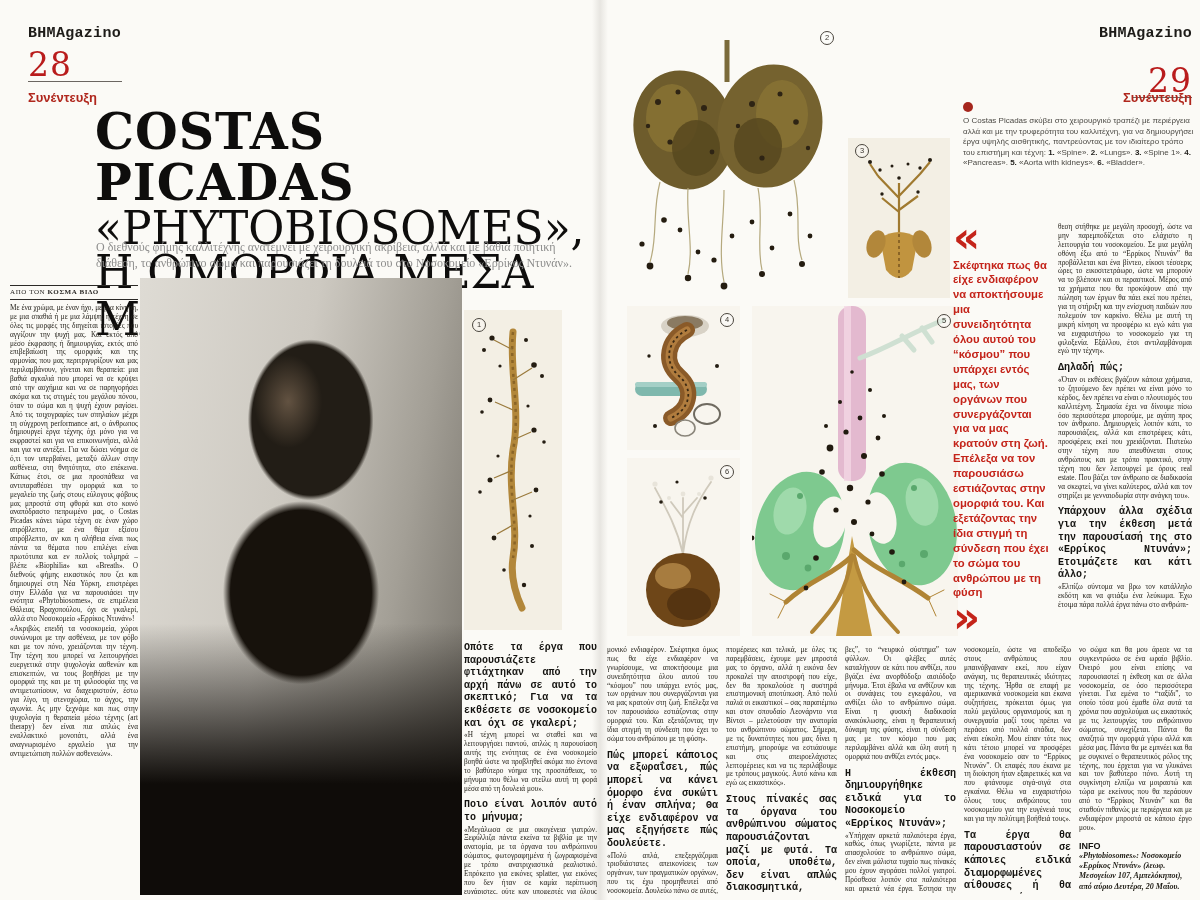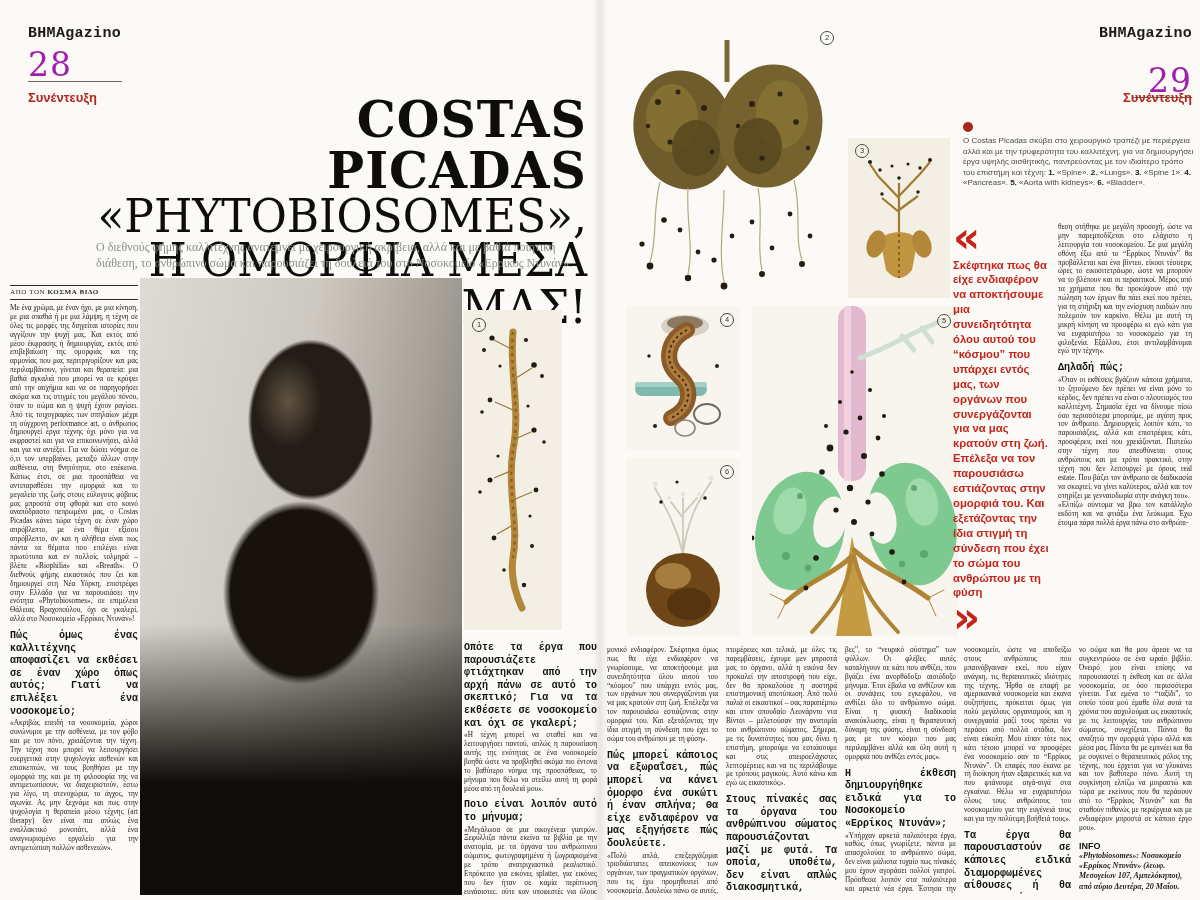--- a/index.html
+++ b/index.html
@@ -8,25 +8,25 @@
     background:#fbfaf6;
     font-family:"Liberation Serif",serif;color:#1c1a17;
   }
   .abs{position:absolute;}
   
   .gutter{left:592px;top:0;width:16px;height:900px;
     background:linear-gradient(to right,rgba(0,0,0,0) 0%,rgba(60,50,40,.10) 50%,rgba(0,0,0,0) 100%);}
   
   .masthead{font-family:Liberation Mono, monospace;font-size:15px;font-weight:700;letter-spacing:.3px;color:#1d1b18;}
   .pagenum-wrap{border-bottom:1.5px solid #6b6661;}
-  .pagenum{font-family:"DejaVu Serif",serif;font-size:33px;font-weight:400;color:#a21caf;letter-spacing:1px;line-height:1;}
+  .pagenum{font-family:"DejaVu Serif",serif;font-size:33px;font-weight:400;color:#b91c1c;letter-spacing:1px;line-height:1;}
   .section-label{font-family:"Liberation Sans",sans-serif;font-weight:700;font-size:13px;color:#b0271d;}
   .right-align{text-align:right;}
   
-  .title{left:95px;top:96px;width:492px;text-align:right;color:#0e0d0c;}
+  .title{left:95px;top:108px;width:492px;text-align:left;color:#0e0d0c;}
   .title .l1{font-family:"DejaVu Serif",serif;font-weight:700;font-size:49px;line-height:1.0;letter-spacing:1px;transform:scaleY(1.04);}
   .title .l2,.title .l3{font-family:"DejaVu Serif",serif;font-weight:400;font-size:44px;line-height:1.02;letter-spacing:0px;transform:scaleY(1.05);}
   .deck{left:96px;top:240px;width:488px;font-family:Liberation Serif, serif;
     font-size:12px;line-height:1.3;color:#8d8d8c;}
   
   .byline{left:10px;top:285px;width:128px;border-top:1px solid #2c2a27;border-bottom:1px solid #2c2a27;
     padding:2px 0 3px 0;font-family:"Liberation Serif",serif;font-size:7px;letter-spacing:.6px;color:#2c2a27;}
   .byline b{font-weight:700;}
   
   .col{overflow:hidden;}
@@ -51,21 +51,21 @@
       radial-gradient(ellipse 128px 150px at 50% 51%, #17120c 55%, rgba(23,18,12,0) 61%),
       linear-gradient(to bottom, rgba(15,12,9,0) 56%, #0f0c09 82%),
       linear-gradient(100deg,#dedbd4 0%,#cdc9c1 42%,#a39f96 72%,#6f6b63 100%);}
   
   .panel{background:#f3efe4;}
   .panel.light{background:#f8f5ee;}
   .badge{width:12px;height:12px;border:1px solid #4a453d;border-radius:50%;
     font-family:"Liberation Sans",sans-serif;font-size:7.5px;color:#3a362f;
     display:flex;align-items:center;justify-content:center;line-height:1;background:rgba(255,255,255,.35);}
   
-  .caption{left:963px;top:122px;width:232px;font-family:"Liberation Sans",sans-serif;
+  .caption{left:963px;top:102px;width:232px;font-family:"Liberation Sans",sans-serif;
     font-size:8px;line-height:1.32;color:#4c4a45;}
   .caption .dot{width:10px;height:10px;border-radius:50%;background:#a5261d;margin-bottom:4px;}
   .caption b{color:#1f1d1a;}
   
   .pullquote{left:953px;top:222px;width:96px;color:#c4241a;}
   .pq-mark{font-family:"DejaVu Sans",sans-serif;font-weight:900;font-size:42px;line-height:.75;letter-spacing:-2px;}
   .pq-text{font-family:"Liberation Sans",sans-serif;font-weight:700;font-size:11.3px;line-height:1.32;margin-top:4px;}
   .pq-close{margin-top:2px;}
   
   .info-label{font-family:"Liberation Sans",sans-serif;font-weight:700;font-size:9px;margin-top:8px;color:#141310;}
@@ -93,21 +93,20 @@
   <div class="l1">COSTAS PICADAS</div>
   <div class="l2">«PHYTOBIOSOMES»,</div>
   <div class="l3">Η ΟΜΟΡΦΙΑ ΜΕΣΑ ΜΑΣ!</div>
 </div>
 <div class="abs deck">Ο διεθνούς φήμης καλλιτέχνης ανατέμνει με χειρουργική ακρίβεια, αλλά και με βαθιά ποιητική διάθεση, το ανθρώπινο σώμα και παρουσιάζει τη δουλειά του στο Νοσοκομείο «Ερρίκος Ντυνάν».</div>
 
 <div class="abs byline"><span>ΑΠΟ ΤΟΝ </span><b>ΚΟΣΜΑ ΒΙΔΟ</b></div>
 
 <div class="abs col col-intro">
     <p class="pp pp-body">Με ένα χρώμα, με έναν ήχο, με μια κίνηση, με μια σπαθιά ή με μια λάμψη, η τέχνη σε όλες τις μορφές της διηγείται ιστορίες που αγγίζουν την ψυχή μας. Και εκτός από μέσο έκφρασης ή δημιουργίας, εκτός από επιβεβαίωση της ομορφιάς και της αρμονίας που μας περιτριγυρίζουν και μας περιλαμβάνουν, γίνεται και θεραπεία: μια βαθιά αγκαλιά που μπορεί να σε κρύψει από την ασχήμια και να σε παρηγορήσει ακόμα και τις στιγμές του μεγάλου πόνου, όταν το σώμα και η ψυχή έχουν ραγίσει. Από τις τοιχογραφίες των σπηλαίων μέχρι τη σύγχρονη performance art, ο άνθρωπος δημιουργεί έργα τέχνης όχι μόνο για να εκφραστεί και για να επικοινωνήσει, αλλά και για να αντέξει. Για να δώσει νόημα σε ό,τι τον υπερβαίνει, μεταξύ άλλων στην ασθένεια, στη θνητότητα, στο επέκεινα. Κάπως έτσι, σε μια προσπάθεια να αντιπαραθέσει την ομορφιά και το μεγαλείο της ζωής στους εύλογους φόβους μας μπροστά στη φθορά και στο κοινό αναπόδραστο πεπρωμένο μας, ο Costas Picadas κάνει τώρα τέχνη σε έναν χώρο απρόβλεπτο, με ένα θέμα εξίσου απρόβλεπτο, αν και η αλήθεια είναι πως πάντα τα θέματα που επιλέγει είναι πρωτότυπα και εν πολλοίς τολμηρά – βλέπε «Biophilia» και «Breath». Ο διεθνούς φήμης εικαστικός που ζει και δημιουργεί στη Νέα Υόρκη, επιστρέφει στην Ελλάδα για να παρουσιάσει την ενότητα «Phytobiosomes», σε επιμέλεια Θάλειας Βραχοπούλου, όχι σε γκαλερί, αλλά στο Νοσοκομείο «Ερρίκος Ντυνάν»!</p>
-    <p class="pp pp-q">Πώς όμως ένας καλλιτέχνης αποφασίζει να εκθέσει σε έναν χώρο όπως αυτός; Γιατί να επιλέξει ένα νοσοκομείο;</p>
     <p class="pp pp-a">«Ακριβώς επειδή τα νοσοκομεία, χώροι συνώνυμοι με την ασθένεια, με τον φόβο και με τον πόνο, χρειάζονται την τέχνη. Την τέχνη που μπορεί να λειτουργήσει ευεργετικά στην ψυχολογία ασθενών και επισκεπτών, να τους βοηθήσει με την ομορφιά της και με τη φιλοσοφία της να αντιμετωπίσουν, να διαχειριστούν, έστω για λίγο, τη στενοχώρια, το άγχος, την αγωνία. Ας μην ξεχνάμε και πως στην ψυχολογία η θεραπεία μέσω τέχνης (art therapy) δεν είναι πια απλώς ένα εναλλακτικό μονοπάτι, αλλά ένα αναγνωρισμένο εργαλείο για την αντιμετώπιση πολλών ασθενειών».</p>
   </div>
 
 <div class="abs photo"></div>
 
 <div class="abs panel" style="left:464px;top:310px;width:98px;height:320px;">
   <span class="badge abs" style="left:8px;top:8px;">1</span>
   <svg width="98" height="320" viewBox="0 0 98 320">
     <path d="M49,22 C45,60 57,100 49,140 C43,180 55,215 49,248 C46,268 52,285 58,298" fill="none" stroke="#b2873a" stroke-width="7" stroke-linecap="round"></path>
     <path d="M49,22 C45,60 57,100 49,140 C43,180 55,215 49,248" fill="none" stroke="#8a6426" stroke-width="2.5" stroke-dasharray="3 4"></path>
@@ -326,20 +325,21 @@
 <div class="abs pullquote">
   <div class="pq-mark">«</div>
   <div class="pq-text">Σκέφτηκα πως θα είχε ενδιαφέρον να αποκτήσουμε μια συνειδητότητα όλου αυτού του “κόσμου” που υπάρχει εντός μας, των οργάνων που συνεργάζονται για να μας κρατούν στη ζωή. Επέλεξα να τον παρουσιάσω εστιάζοντας στην ομορφιά του. Και εξετάζοντας την ίδια στιγμή τη σύνδεση που έχει το σώμα του ανθρώπου με τη φύση</div>
   <div class="pq-mark pq-close">»</div>
 </div>
 
 <div class="abs col col-righttop">
     <p class="pp pp-a">θεση στήθηκε με μεγάλη προσοχή, ώστε να μην παρεμποδίζεται στο ελάχιστο η λειτουργία του νοσοκομείου. Σε μια μεγάλη οθόνη έξω από το “Ερρίκος Ντυνάν” θα προβάλλεται και ένα βίντεο, είκοσι τέσσερις ώρες το εικοσιτετράωρο, ώστε να μπορούν να το βλέπουν και οι περαστικοί. Μέρος από τα χρήματα που θα προκύψουν από την πώληση των έργων θα πάει εκεί που πρέπει, για τη στήριξη και την ενίσχυση παιδιών που πολεμούν τον καρκίνο. Θέλω με αυτή τη μικρή κίνηση να προσφέρω κι εγώ κάτι για να ευχαριστήσω το νοσοκομείο για τη φιλοξενία. Εξάλλου, έτσι αντιλαμβάνομαι εγώ την τέχνη».</p>
     <p class="pp pp-q">Δηλαδή πώς;</p>
     <p class="pp pp-a">«Όταν οι εκθέσεις βγάζουν κάποια χρήματα, το ζητούμενο δεν πρέπει να είναι μόνο το κέρδος, δεν πρέπει να είναι ο πλουτισμός του καλλιτέχνη. Σημασία έχει να δίνουμε πίσω όσο περισσότερα μπορούμε, με αγάπη προς τον άνθρωπο. Δημιουργείς λοιπόν κάτι, το παρουσιάζεις, αλλά και επιστρέφεις κάτι, προσφέρεις εκεί που χρειάζονται. Πιστεύω στην τέχνη που απευθύνεται στους ανθρώπους και με τρόπο πρακτικό, στην τέχνη που δεν λειτουργεί με όρους real estate. Που βάζει τον άνθρωπο σε διαδικασία να σκεφτεί, να γίνει καλύτερος, αλλά και τον στηρίζει με γενναιοδωρία στην ανάγκη του».</p>
+    <p class="pp pp-q">Υπάρχουν άλλα σχέδια για την έκθεση μετά την παρουσίασή της στο «Ερρίκος Ντυνάν»; Ετοιμάζετε και κάτι άλλο;</p>
     <p class="pp pp-a">«Ελπίζω σύντομα να βρω τον κατάλληλο εκδότη και να φτιάξω ένα λεύκωμα. Έχω έτοιμα πάρα πολλά έργα πάνω στο ανθρώπι-</p>
   </div>
 
 <div class="abs col band bA">
     <p class="pp pp-a">μονικό ενδιαφέρον. Σκέφτηκα όμως πως θα είχε ενδιαφέρον να γνωρίσουμε, να αποκτήσουμε μια συνειδητότητα όλου αυτού του “κόσμου” που υπάρχει εντός μας, των οργάνων που συνεργάζονται για να μας κρατούν στη ζωή. Επέλεξα να τον παρουσιάσω εστιάζοντας στην ομορφιά του. Και εξετάζοντας την ίδια στιγμή τη σύνδεση που έχει το σώμα του ανθρώπου με τη φύση».</p>
     <p class="pp pp-q">Πώς μπορεί κάποιος να εξωραΐσει, πώς μπορεί να κάνει όμορφο ένα συκώτι ή έναν σπλήνα; Θα είχε ενδιαφέρον να μας εξηγήσετε πώς δουλεύετε.</p>
     <p class="pp pp-a">«Πολύ απλά, επεξεργάζομαι τρισδιάστατες απεικονίσεις των οργάνων, των πραγματικών οργάνων, που τις έχω προμηθευτεί από νοσοκομεία. Δουλεύω πάνω σε αυτές, τους βάζω αντανακλάσεις, αλλάζω το χρώμα, “αναβαθμίζω” και εξωραΐζω την ιατρική εικόνα, δίνοντάς της ομορφιά. Αναδομώ με μεγάλη προσοχή τις όποιες λε-</p>
   </div>
 <div class="abs col band bB">
     <p class="pp pp-a">πτομέρειες και τελικά, με όλες τις παρεμβάσεις, έχουμε μεν μπροστά μας το όργανο, αλλά η εικόνα δεν προκαλεί την αποστροφή που είχε, δεν θα προκαλούσε η αυστηρά επιστημονική αποτύπωση. Από πολύ παλιά οι εικαστικοί – σας παραπέμπω και στον σπουδαίο Λεονάρντο ντα Βίντσι – μελετούσαν την ανατομία του ανθρώπινου σώματος. Σήμερα, με τις δυνατότητες που μας δίνει η επιστήμη, μπορούμε να εστιάσουμε και στις απειροελάχιστες λεπτομέρειες και να τις περιλάβουμε με τρόπους μαγικούς. Αυτό κάνω και εγώ ως εικαστικός».</p>

